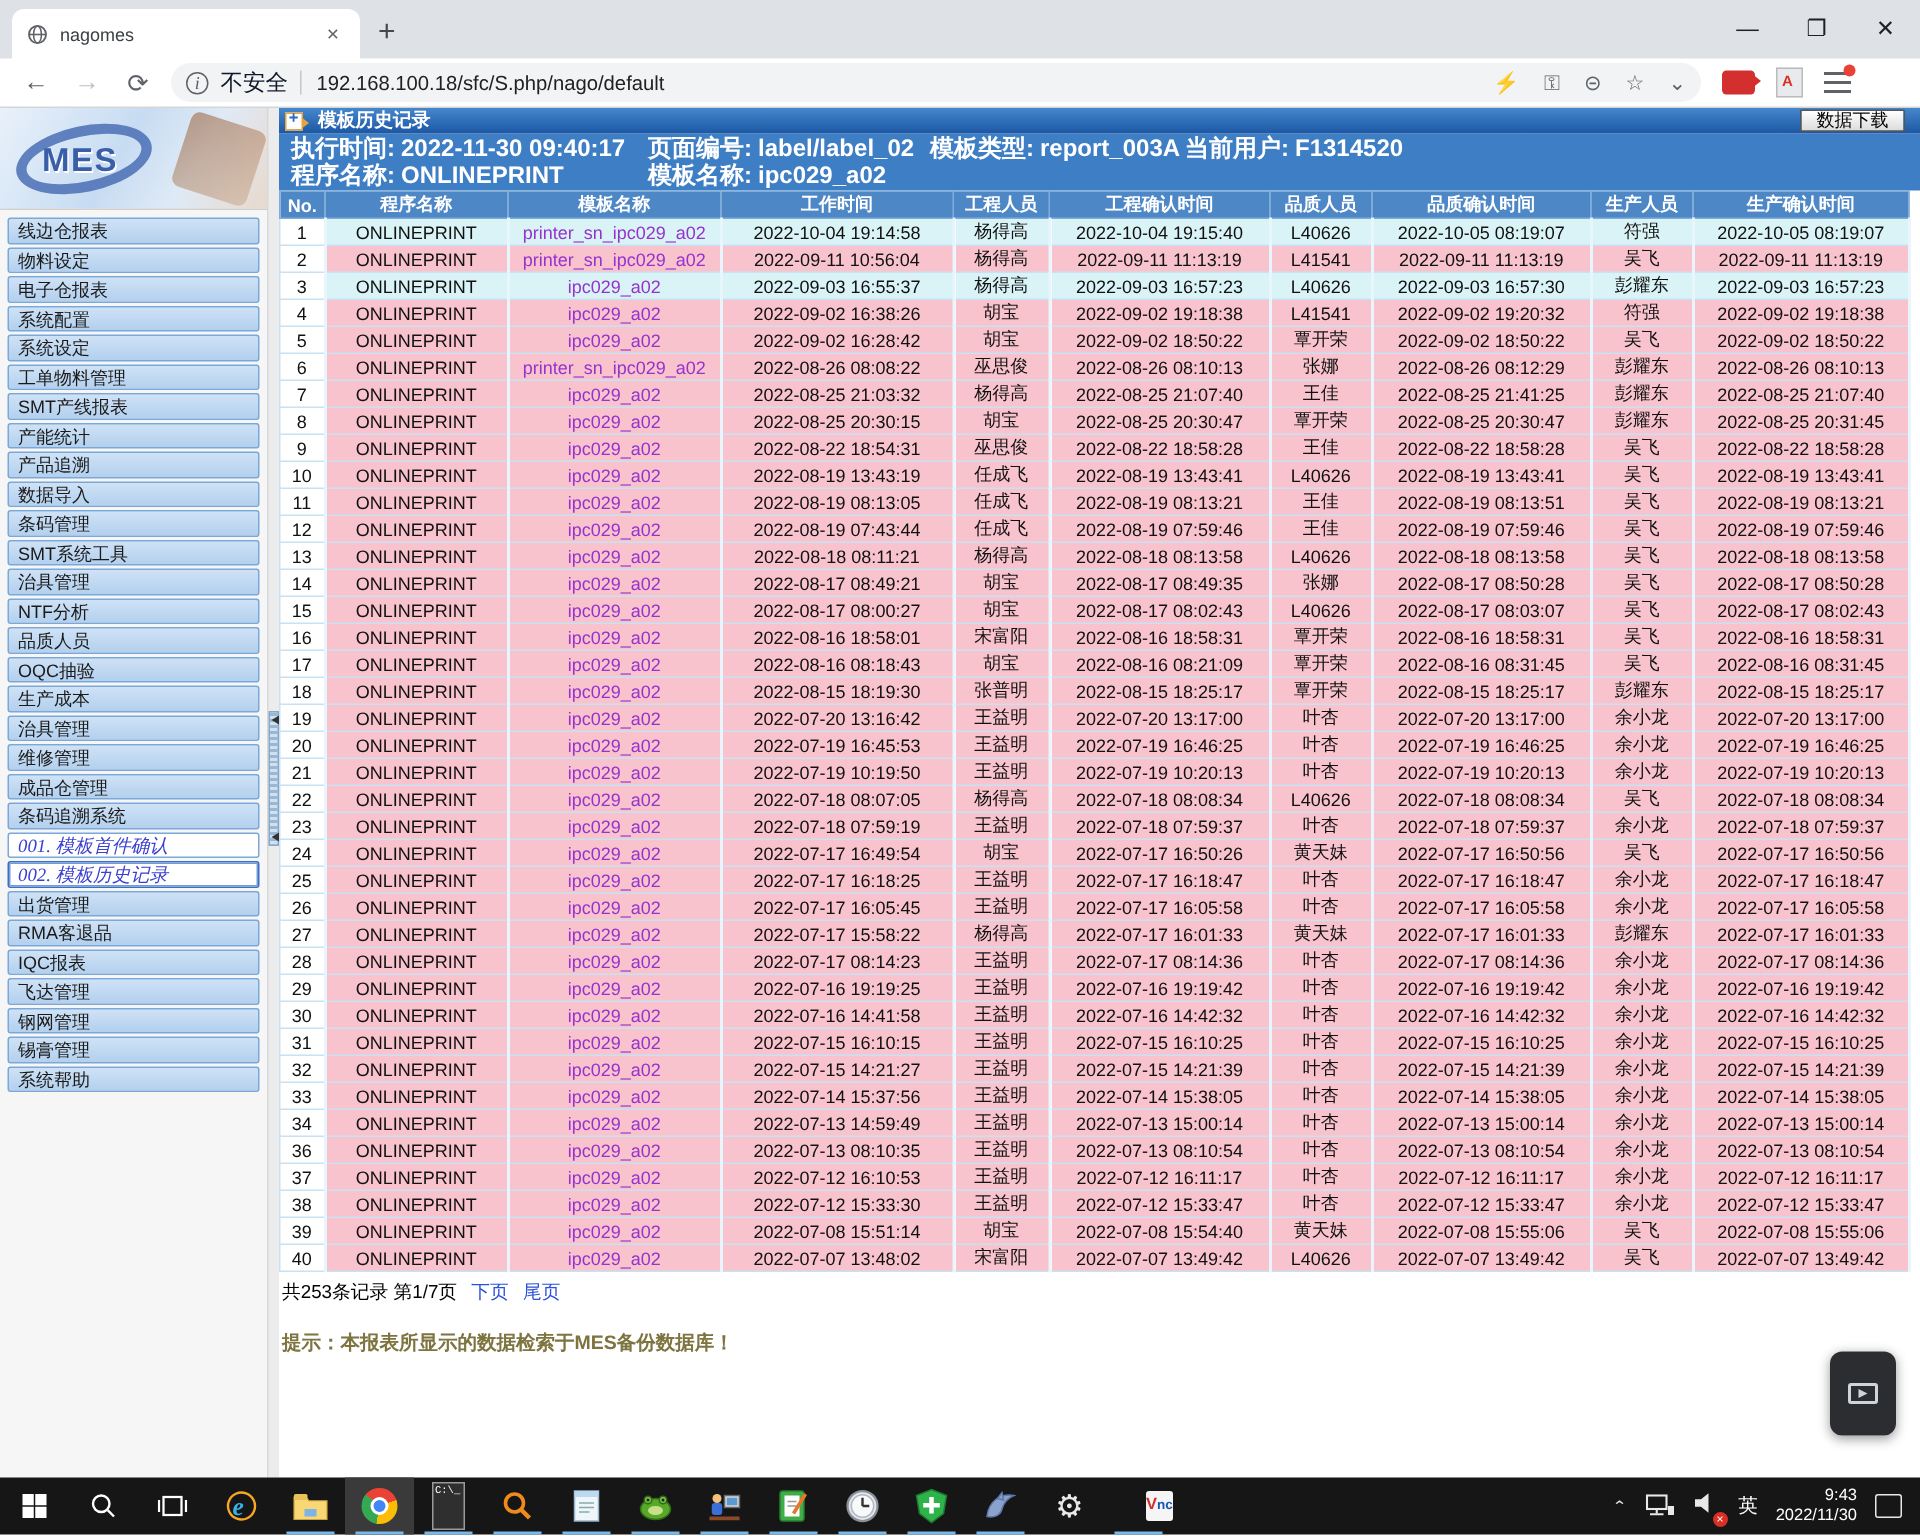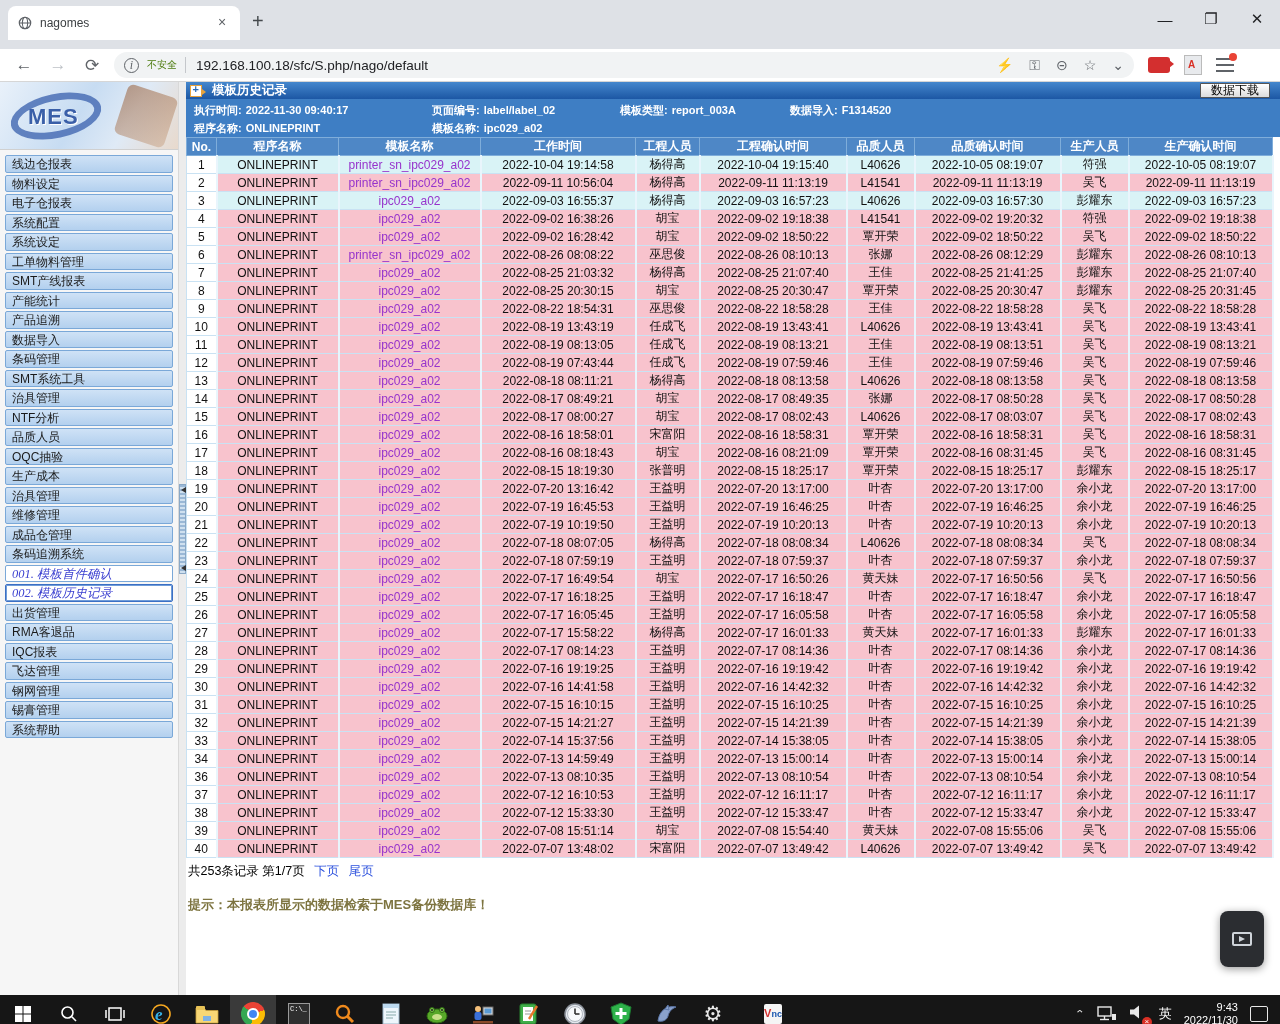--- a/index.html
+++ b/index.html
@@ -1,31 +1,31 @@
 <!DOCTYPE html>
 <html><head>
 <meta charset="utf-8">
 <style>
   * { margin:0; padding:0; box-sizing:border-box; }
   html,body { width:1280px; height:1024px; overflow:hidden; font-family:"Liberation Sans",sans-serif; background:#fff; }
 
   
-  .tabstrip { height:49px; background:#dee1e6; position:relative; }
+  .tabstrip { height:39px; background:#dee1e6; position:relative; }
   .tab { position:absolute; left:8px; top:6px; width:232px; height:34px; background:#fff; border-radius:8px 8px 0 0; display:flex; align-items:center; padding:0 10px; }
   .tab-title { font-size:12px; color:#3c4043; margin-left:8px; flex:1; }
   .tab-close { color:#5f6368; font-size:14px; width:16px; height:16px; line-height:15px; text-align:center; border-radius:50%; }
   .newtab-btn { position:absolute; left:252px; top:12px; font-size:20px; color:#45494d; line-height:18px; }
   .win-controls { position:absolute; right:0; top:0; height:40px; display:flex; }
   .win-btn { width:46px; height:38px; display:flex; align-items:center; justify-content:center; color:#202124; font-size:15px; }
   .toolbar { height:33px; background:#fff; display:flex; align-items:center; border-bottom:1px solid #d6d6d6; }
   .nav-ic { font-size:17px; color:#5f6368; margin-left:14px; width:20px; text-align:center; }
   .nav-ic.disabled { color:#bdc1c6; }
   .omnibox { margin-left:12px; width:1020px; height:26px; background:#f1f3f4; border-radius:13px; display:flex; align-items:center; padding:0 10px; }
   .omni-info { color:#5f6368; font-size:12px; width:15px; height:15px; border:1.2px solid #5f6368; border-radius:50%; text-align:center; line-height:13px; font-family:"Liberation Serif",serif; font-style:italic; }
-  .omni-sec { color:#4d7c0f; font-size:10px; margin:0 8px; }
+  .omni-sec { color:#0f172a; font-size:15px; margin:0 8px; }
   .omni-div { width:1px; height:16px; background:#c4c7cb; margin-right:10px; }
   .omni-url { color:#202124; font-size:13.5px; flex:1; }
   .omni-ic { color:#5f6368; font-size:14px; margin-left:16px; }
   .ext-area { display:flex; align-items:center; margin-left:14px; gap:14px; }
   .ext-red { width:22px; height:16px; background:#d32f2f; border-radius:3px; position:relative; }
   .ext-red::after { content:""; position:absolute; right:-4px; top:3px; border-left:5px solid #d32f2f; border-top:4px solid transparent; border-bottom:4px solid transparent; }
   .ext-pdf { width:18px; height:20px; background:#e8eaed; border:1px solid #bbb; position:relative; }
   .ext-pdf::after { content:"A"; position:absolute; left:3px; top:3px; color:#d93025; font-size:10px; font-weight:bold; }
   .menu-ic { position:relative; width:18px; height:14px; border-top:2px solid #5f6368; border-bottom:2px solid #5f6368; }
   .menu-ic::before { content:""; position:absolute; left:0; top:4px; width:100%; height:2px; background:#5f6368; }
@@ -47,21 +47,21 @@
   .split-arrow { position:absolute; left:0.5px; width:0; height:0; border-top:3px solid transparent; border-bottom:3px solid transparent; border-right:5px solid #333; }
   .main { flex:1; position:relative; background:#fff; }
 
   .titlebar { height:17px; background:linear-gradient(#4587cd,#1c57a4); display:flex; align-items:center; position:relative; }
   .title-ic { width:12px; height:12px; background:#fff; border:1px solid #e8a33d; margin-left:4px; position:relative; }
   .title-ic::before { content:"+"; position:absolute; left:1.5px; top:-3px; color:#2b6cb8; font-size:11px; font-weight:bold; }
   .title-ic::after { content:""; position:absolute; right:-5px; top:3px; border-left:4px solid #e8a33d; border-top:3px solid transparent; border-bottom:3px solid transparent; }
   .title-text { color:#fff; font-size:12.5px; font-weight:bold; margin-left:10px; }
   .dl-btn { position:absolute; right:10px; top:1px; height:15px; background:linear-gradient(#ffffff,#dcdcdc); border:1px solid #555; border-radius:1px; font-size:12px; padding:0 10px; line-height:13px; color:#000; cursor:pointer; }
 
-  .infobar { height:38px; background:#3e7ec4; color:#fff; font-size:11px; font-weight:bold; padding:2px 0 0 8px; }
+  .infobar { height:38px; background:#3e7ec4; color:#fff; font-size:16px; font-weight:bold; padding:2px 0 0 8px; }
   .info-line { height:18px; line-height:18px; display:flex; }
   .ig1 { width:238px; } .ig2 { width:188px; } .ig3 { width:170px; }
   .info-label { margin-right:4px; }
 
   table.grid { border-collapse:collapse; table-layout:fixed; width:1086px; }
   .grid th { background:#4e87c6; color:#fff; font-size:12px; font-weight:bold; height:14px; border:1px solid #7fadda; padding:0; }
   .grid td { height:18px; font-size:12px; text-align:center; border:1px solid #c9e2f3; border-right:2px solid #e9f5fc; padding:0; color:#111; white-space:nowrap; overflow:hidden; }
   tr.row-cyan td { background:#d9f3f6; }
   tr.row-pink td { background:#f8c3cd; }
   .grid td.c-no { background:#fff !important; }
@@ -74,21 +74,21 @@
   .float-widget { position:absolute; right:16px; bottom:28px; width:44px; height:56px; background:rgba(25,27,32,.92); border-radius:8px; box-shadow:0 2px 8px rgba(0,0,0,.4); display:flex; align-items:center; justify-content:center; }
   .fw-ic { width:20px; height:14px; border:2px solid #cfd4da; border-radius:2px; position:relative; }
   .fw-ic::after { content:""; position:absolute; left:5px; top:2px; border-left:6px solid #cfd4da; border-top:3px solid transparent; border-bottom:3px solid transparent; }
 
   
   .taskbar { height:38px; background:#161616; display:flex; align-items:stretch; position:relative; }
   .tb-item { width:46px; display:flex; align-items:center; justify-content:center; position:relative; cursor:pointer; }
   .tb-item.open::after { content:""; position:absolute; left:7px; right:7px; bottom:0; height:2.5px; background:#76b9ed; }
   .tb-item.active { background:#3a3a3a; }
   .tb-item svg { display:block; }
-  .cmd-box { width:22px; height:22px; background:#2f2f2f; border:1px solid #9a9a9a; color:#fff; font-family:"Liberation Mono",monospace; font-size:7px; line-height:8px; padding:1px; }
+  .cmd-box { width:22px; height:32px; background:#2f2f2f; border:1px solid #9a9a9a; color:#fff; font-family:"Liberation Mono",monospace; font-size:7px; line-height:8px; padding:1px; }
   .gear-glyph { color:#e8e8e8; font-size:21px; }
   .vnc-box { width:22px; height:20px; background:#f5f5f5; border-radius:2px; font-weight:bold; font-size:11px; text-align:center; line-height:19px; color:#d32f2f;margin-left:28px; }
   .vnc-box span { color:#1a57b0; font-size:9px; }
   .tray { position:absolute; right:0; top:0; height:38px; display:flex; align-items:center; gap:12px; padding-right:12px; color:#fff; }
   .tray-chevron { font-size:12px; color:#e8e8e8; transform:scaleY(.8); }
   .tray-lang { font-size:13px; }
   .tray-clock { text-align:right; font-size:11px; line-height:13px; }
   .tray-bubble { width:18px; height:16px; border:1.5px solid #e8e8e8; border-radius:2px; position:relative; }
   .spk { position:relative; }
   .spk-badge { position:absolute; right:-5px; bottom:-3px; width:10px; height:10px; background:#d93025; border-radius:50%; color:#fff; font-size:8px; line-height:10px; text-align:center; }
@@ -185,21 +185,21 @@
     <div class="titlebar">
       <span class="title-ic"></span>
       <span class="title-text">模板历史记录</span>
       <button class="dl-btn">数据下载</button>
     </div>
     <div class="infobar">
       <div class="info-line">
         <span class="ig1"><span class="info-label">执行时间:</span><span>2022-11-30 09:40:17</span></span>
         <span class="ig2"><span class="info-label">页面编号:</span><span>label/label_02</span></span>
         <span class="ig3"><span class="info-label">模板类型:</span><span>report_003A</span></span>
-        <span><span class="info-label">数据导入:</span><span>F1314520</span></span>
+        <span><span class="info-label">当前用户:</span><span>F1314520</span></span>
       </div>
       <div class="info-line">
         <span class="ig1"><span class="info-label">程序名称:</span><span>ONLINEPRINT</span></span>
         <span><span class="info-label">模板名称:</span><span>ipc029_a02</span></span>
       </div>
     </div>
     <table class="grid">
       <colgroup>
         <col style="width:30px">
           <col style="width:122px">

